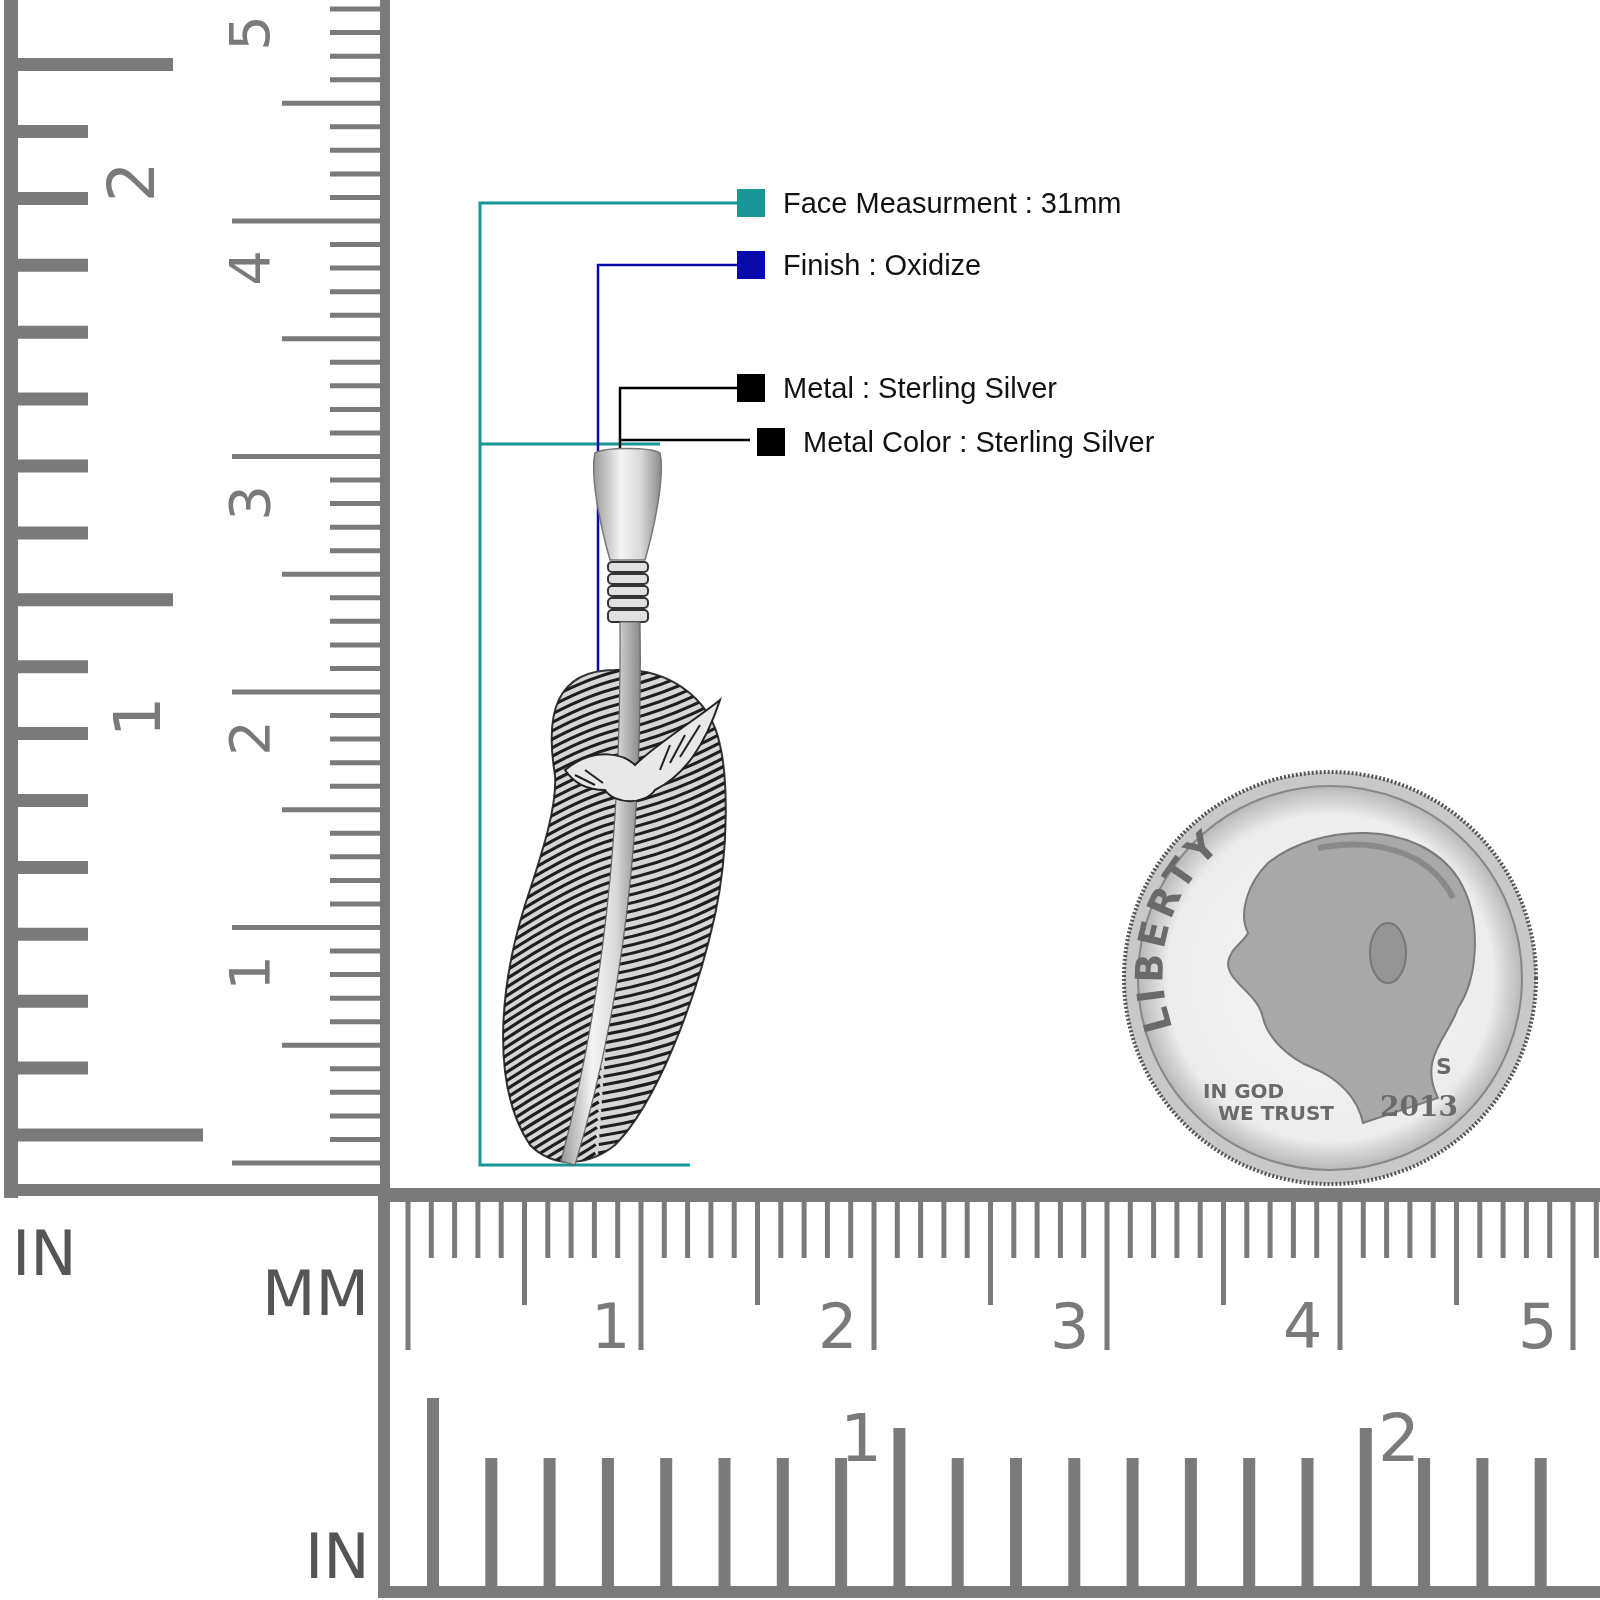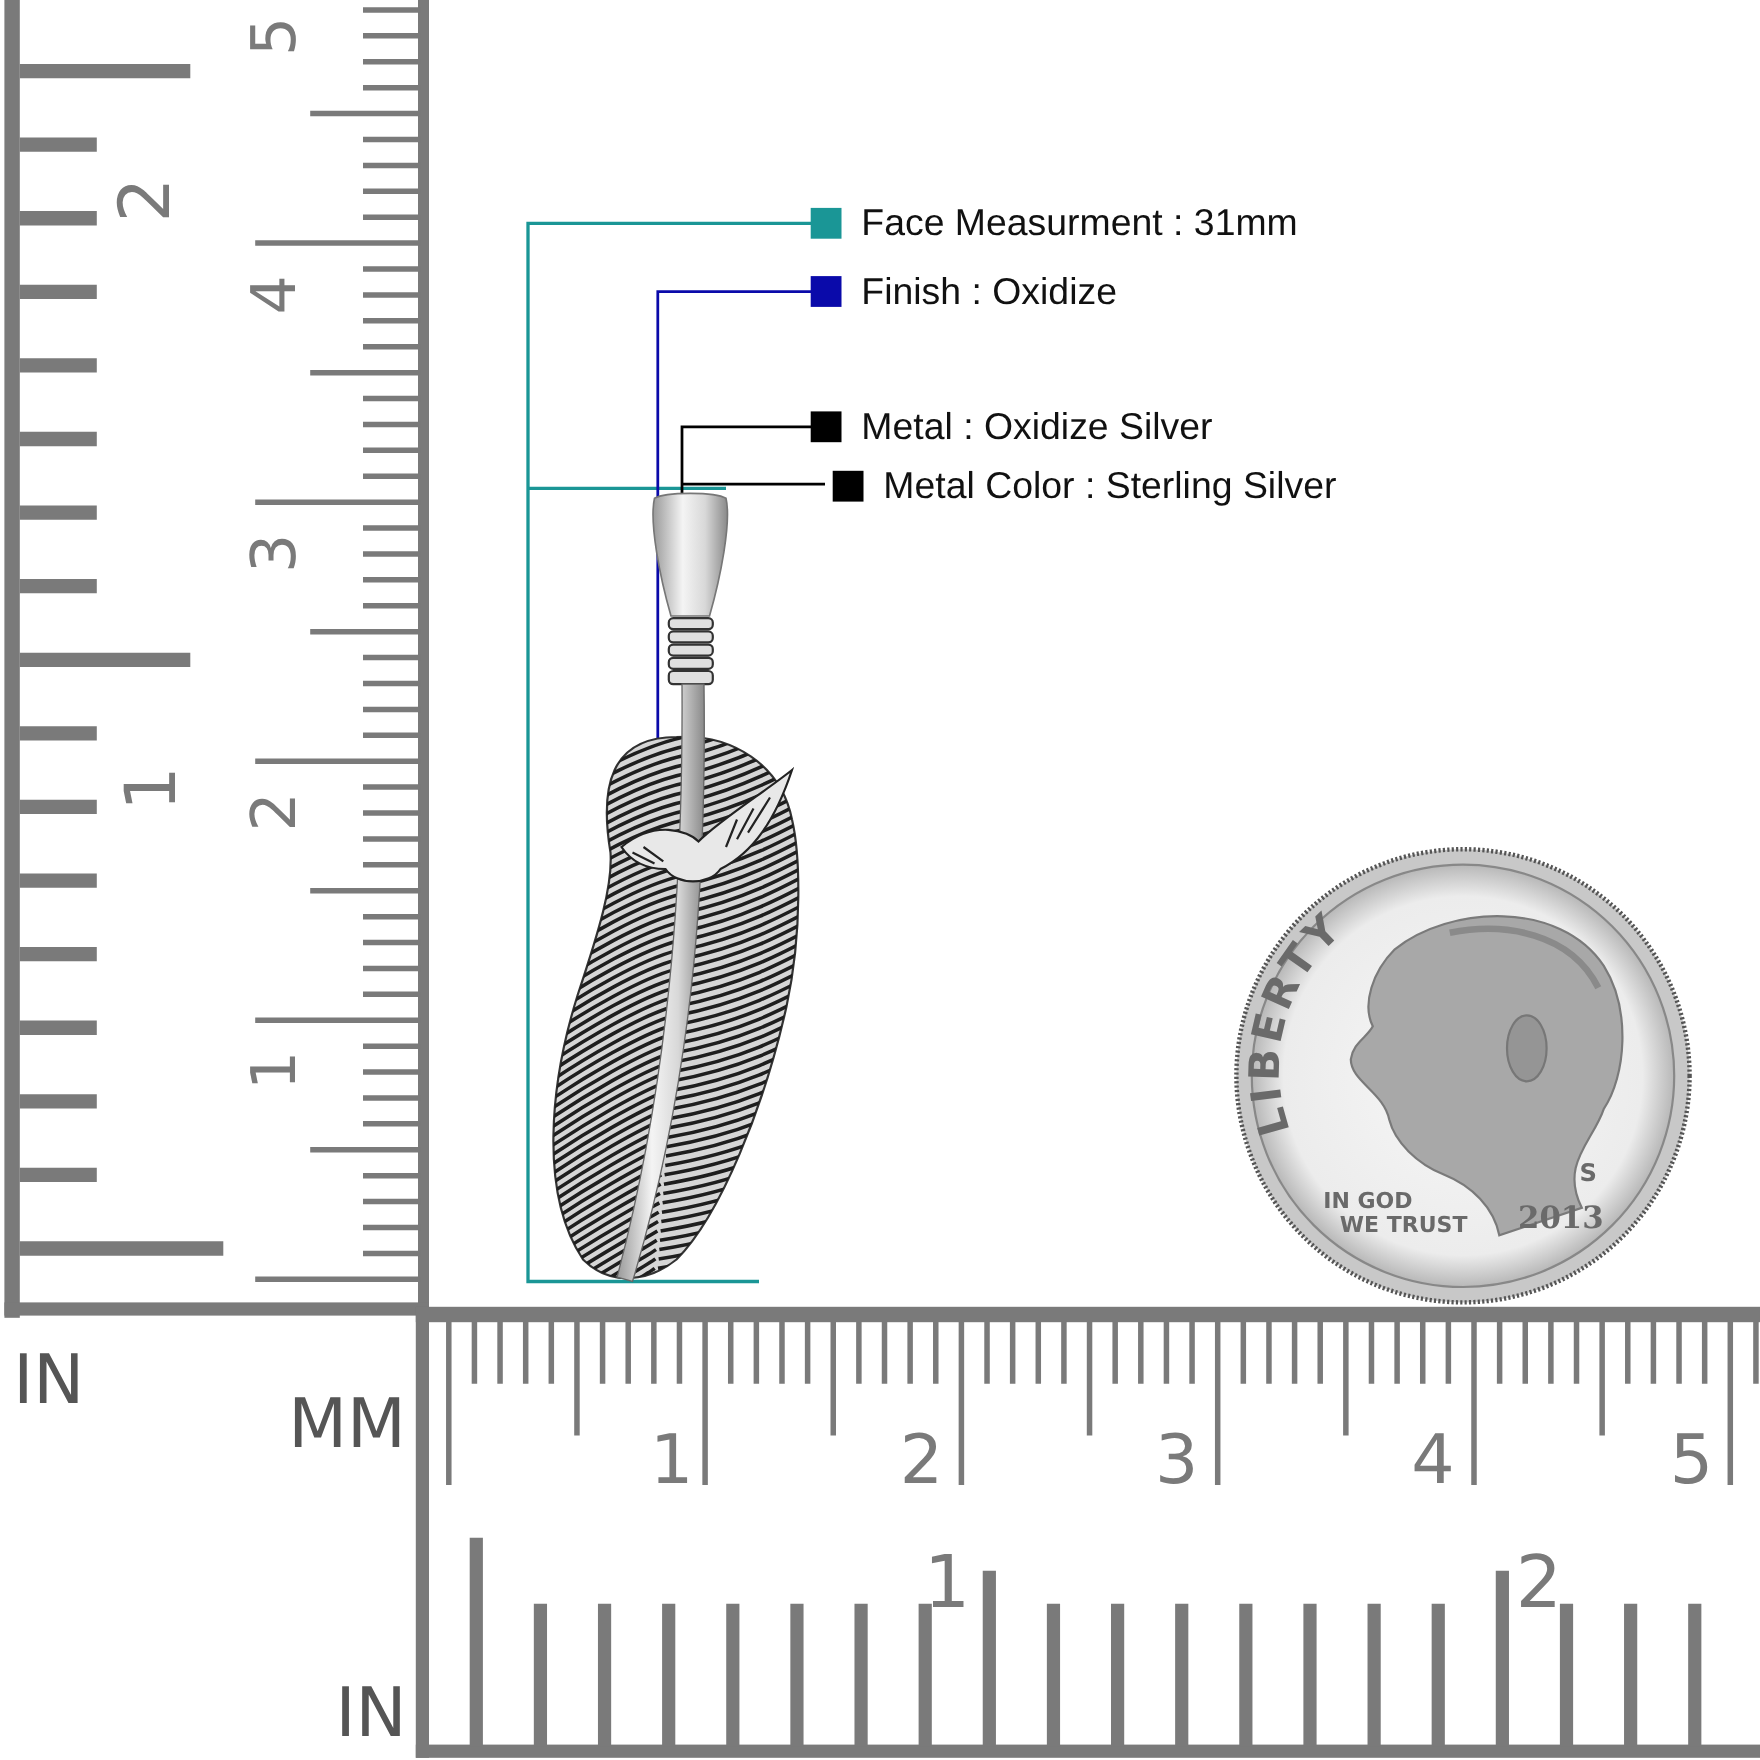--- a/index.html
+++ b/index.html
@@ -4,21 +4,21 @@
 <style>
   html, body { margin: 0; padding: 0; background: #ffffff; }
   body { width: 1600px; height: 1600px; position: relative; overflow: hidden;
          font-family: "Liberation Sans", sans-serif; }
   .abs { position: absolute; }
   .ruler-line { position: absolute; background: #7a7a7a; }
   .rlabel { position: absolute; color: #7a7a7a; font-family: "DejaVu Sans", sans-serif; line-height: 1; }
   .corner-label { position: absolute; color: #555555; font-family: "DejaVu Sans", sans-serif; font-size: 62px; line-height: 1; margin-top: 21px; }
   .legend-row { position: absolute; left: 737px; height: 30px; display: flex; align-items: center; }
   .legend-swatch { width: 28px; height: 28px; margin-right: 18px; }
-  .legend-text { font-size: 34px; color: #111111; white-space: nowrap; }
+  .legend-text { font-size: 29px; color: #111111; white-space: nowrap; }
 </style>
 </head>
 <body>
 
 <div class="abs" style="left:0;top:0;width:390px;height:1200px;">
 
   <div class="ruler-line" style="left:4px;top:0;width:14px;height:1198px;"></div>
 
   <div class="ruler-line" style="left:380px;top:0;width:10px;height:1198px;"></div>
 
@@ -363,21 +363,21 @@
 <div class="legend-row" style="top:188px;">
   <div class="legend-swatch" style="background:#1a9696;"></div>
   <span class="legend-text">Face Measurment : 31mm</span>
 </div>
 <div class="legend-row" style="top:250px;">
   <div class="legend-swatch" style="background:#0a0aaa;"></div>
   <span class="legend-text">Finish : Oxidize</span>
 </div>
 <div class="legend-row" style="top:373px;">
   <div class="legend-swatch" style="background:#000000;"></div>
-  <span class="legend-text">Metal : Oxidize Silver</span>
+  <span class="legend-text">Metal : Sterling Silver</span>
 </div>
 <div class="legend-row" style="top:427px;margin-left:20px;">
   <div class="legend-swatch" style="background:#000000;"></div>
   <span class="legend-text">Metal Color : Sterling Silver</span>
 </div>
 
 <svg class="abs" style="left:1118px;top:768px;" width="425" height="420" viewBox="0 0 425 420">
   <defs>
     <radialGradient id="coinface" cx="0.5" cy="0.5" r="0.5">
       <stop offset="0" stop-color="#f7f7f7"></stop>

